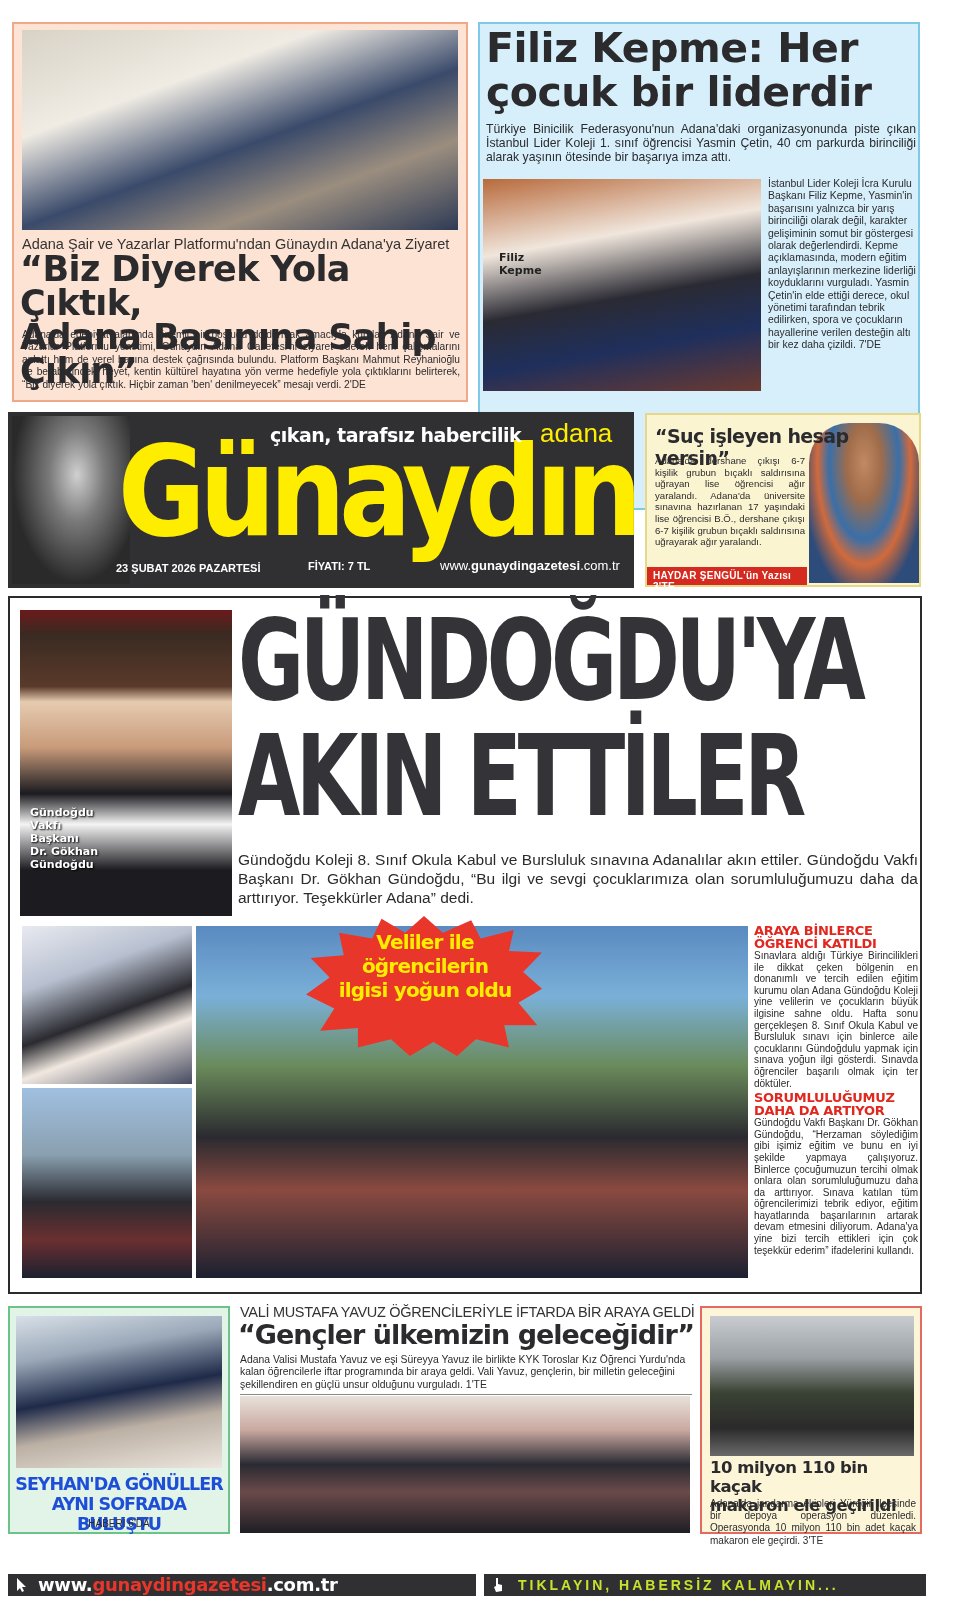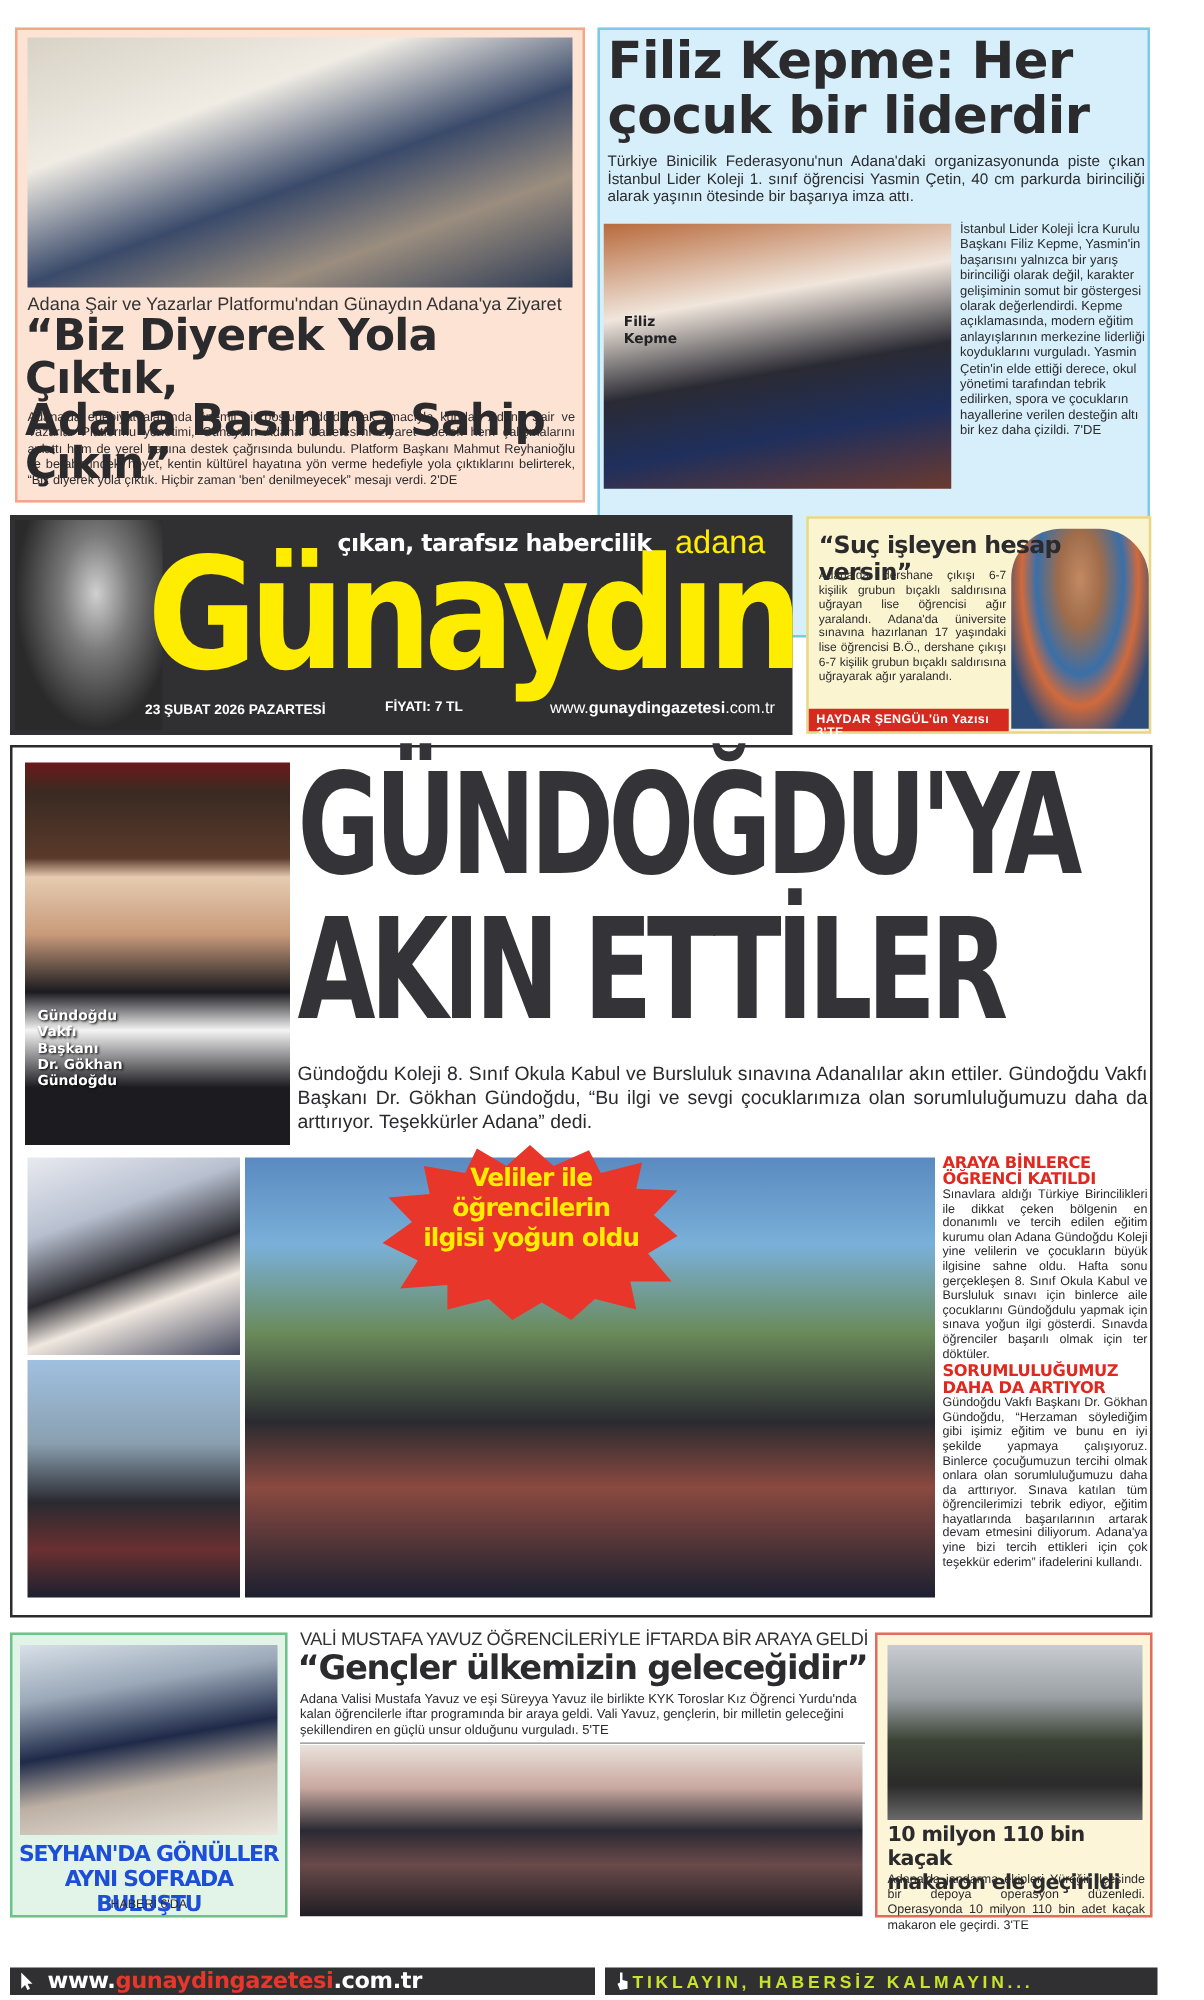--- a/index.html
+++ b/index.html
@@ -70,21 +70,21 @@
   #mid-story .photo { left: 4px; top: 94px; width: 450px; height: 137px; background: linear-gradient(180deg, #e8e2da 0%, #c9a8a0 25%, #2a2a33 50%, #6a4a4a 70%, #1e1e24 100%); }
 
   #box-br { left: 700px; top: 1306px; width: 222px; height: 228px; background: #fdf5d8; border: 2px solid #e36a60; }
   #box-br .photo { left: 8px; top: 8px; width: 204px; height: 140px; background: linear-gradient(180deg, #c8ccd0 0%, #9aa0a4 30%, #3a4234 55%, #2a2a2a 80%, #6a6a6a 100%); }
   #box-br .headline { left: 8px; top: 150px; width: 210px; font-size: 16.5px; font-weight: 900; line-height: 19px; font-family: "DejaVu Sans", sans-serif; letter-spacing: -0.5px; color: #2b2b2e; }
   #box-br .body-text { left: 8px; top: 190px; width: 206px; font-size: 10px; line-height: 12.2px; }
 
   
   #bar-left { left: 8px; top: 1574px; width: 468px; height: 22px; background: #303033; color: #fff; font-weight: 900; font-size: 18px; font-family: "DejaVu Sans", sans-serif; padding-left: 30px; line-height: 22px; letter-spacing: -0.3px; }
   #bar-left .red { color: #e9362a; }
-  #bar-right { left: 484px; top: 1574px; width: 442px; height: 22px; background: #303033; color: #c9e22c; font-weight: bold; font-size: 14px; letter-spacing: 3px; padding-left: 22px; line-height: 22px; }
+  #bar-right { left: 484px; top: 1574px; width: 442px; height: 22px; background: #303033; color: #c9e22c; font-weight: bold; font-size: 14px; letter-spacing: 3px; padding-left: 34px; line-height: 22px; }
   .cursor-icon { position: absolute; left: 8px; top: 3px; width: 12px; height: 16px; }
 </style>
 </head>
 <body>
 
 <div id="box-tl" class="abs">
   <div class="abs photo"></div>
   <div class="abs kicker">Adana Şair ve Yazarlar Platformu'ndan Günaydın Adana'ya Ziyaret</div>
   <div class="abs headline">
     <div>“Biz Diyerek Yola Çıktık,</div>
@@ -167,21 +167,21 @@
   <div class="abs headline">
     <div>SEYHAN'DA GÖNÜLLER</div>
     <div>AYNI SOFRADA BULUŞTU</div>
   </div>
   <div class="abs ref">HABERİ 6'DA</div>
 </div>
 
 <div id="mid-story" class="abs">
   <div class="abs kicker">VALİ MUSTAFA YAVUZ ÖĞRENCİLERİYLE İFTARDA BİR ARAYA GELDİ</div>
   <div class="abs headline">“Gençler ülkemizin geleceğidir”</div>
-  <div class="abs body-text">Adana Valisi Mustafa Yavuz ve eşi Süreyya Yavuz ile birlikte KYK Toroslar Kız Öğrenci Yurdu'nda kalan öğrencilerle iftar programında bir araya geldi. Vali Yavuz, gençlerin, bir milletin geleceğini şekillendiren en güçlü unsur olduğunu vurguladı. 5'TE</div>
+  <div class="abs body-text">Adana Valisi Mustafa Yavuz ve eşi Süreyya Yavuz ile birlikte KYK Toroslar Kız Öğrenci Yurdu'nda kalan öğrencilerle iftar programında bir araya geldi. Vali Yavuz, gençlerin, bir milletin geleceğini şekillendiren en güçlü unsur olduğunu vurguladı. 1'TE</div>
   <div class="abs rule"></div>
   <div class="abs photo"></div>
 </div>
 
 <div id="box-br" class="abs">
   <div class="abs photo"></div>
   <div class="abs headline">
     <div>10 milyon 110 bin kaçak</div>
     <div>makaron ele geçirildi</div>
   </div>

